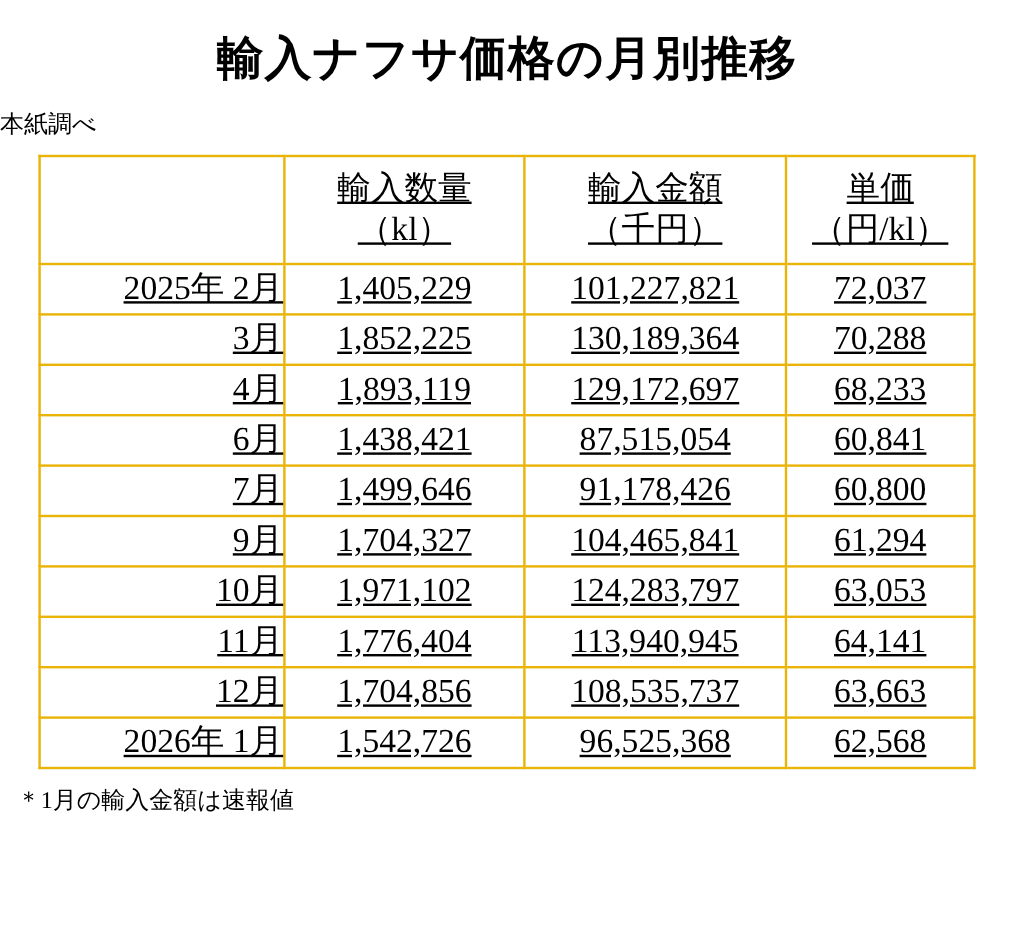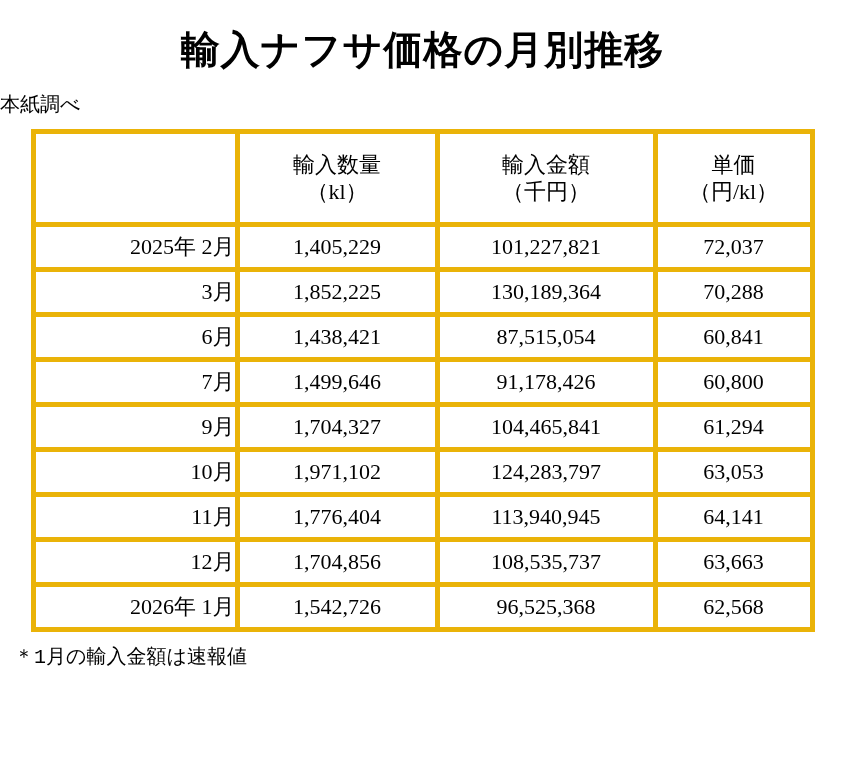--- a/index.html
+++ b/index.html
@@ -36,27 +36,28 @@
     margin: 18px 22px 0 0;
     line-height: 1.2;
   }
   table.data {
     border-collapse: collapse;
     margin: 13px auto 0 auto;
     width: 779px;
     table-layout: fixed;
   }
   table.data td, table.data th {
-    border: 5px solid #eab308;
+    border: 2px solid #eab308;
     font-weight: normal;
-    font-size: 22px;
+    font-size: 28px;
     padding: 0;
     height: 40px;
     vertical-align: middle;
     line-height: 1.15;
+    text-decoration: underline;
   }
   col.c0 { width: 204px; }
   col.c1 { width: 200px; }
   col.c2 { width: 218px; }
   col.c3 { width: 157px; }
 
   thead td {
     text-align: center;
     height: 88px !important;
     font-size: 22px;
@@ -69,21 +70,20 @@
     padding-right: 6px;
     white-space: nowrap;
   }
   td.num {
     text-align: center;
   }
   .note {
     font-size: 20px;
     margin: 14px 0 12px 14px;
     line-height: 1.2;
-    font-family: Liberation Mono, monospace;
   }
 </style>
 </head>
 <body>
 
 <div class="page">
 
   <div class="title">輸入ナフサ価格の月別推移</div>
 
   <div class="source-line">本紙調べ</div>
@@ -122,20 +122,26 @@
         <td class="num">101,227,821</td>
         <td class="num">72,037</td>
       </tr>
       <tr>
         <td class="label">3月</td>
         <td class="num">1,852,225</td>
         <td class="num">130,189,364</td>
         <td class="num">70,288</td>
       </tr>
       <tr>
+        <td class="label">4月</td>
+        <td class="num">1,893,119</td>
+        <td class="num">129,172,697</td>
+        <td class="num">68,233</td>
+      </tr>
+      <tr>
         <td class="label">6月</td>
         <td class="num">1,438,421</td>
         <td class="num">87,515,054</td>
         <td class="num">60,841</td>
       </tr>
       <tr>
         <td class="label">7月</td>
         <td class="num">1,499,646</td>
         <td class="num">91,178,426</td>
         <td class="num">60,800</td>

